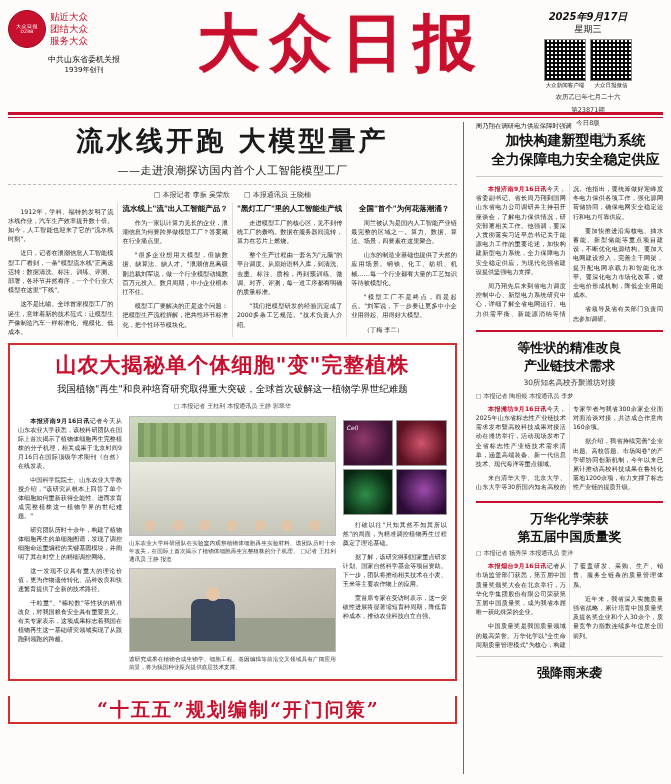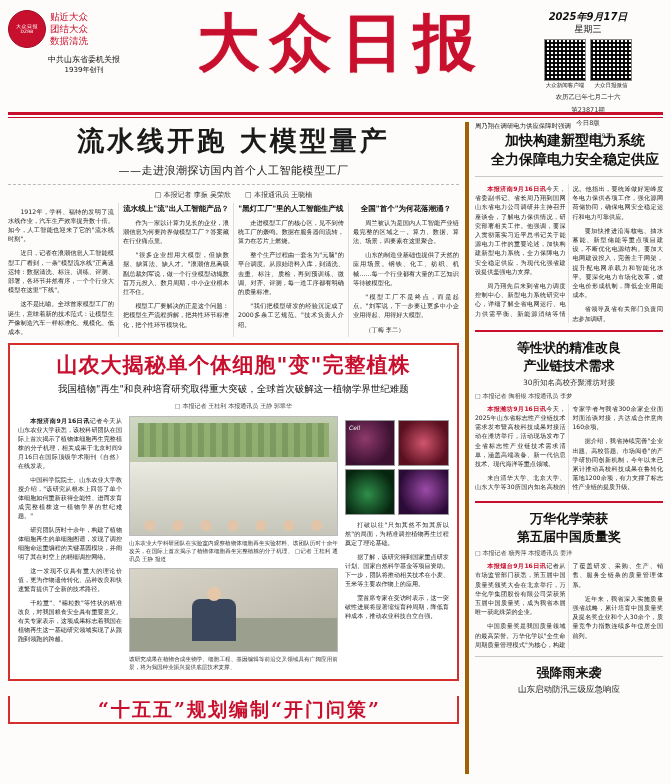--- a/index.html
+++ b/index.html
@@ -43,21 +43,21 @@
   .qr-row{display:flex;justify-content:center;gap:4px;margin-top:2px;}
   .qr-cap{font-size:5.5px;line-height:8px;text-align:center;width:42px;}
   .mh-meta{font-size:6.5px;line-height:9px;color:#333;margin-top:4px;}
 
   .rule-thick{height:3px;background:#c8102e;margin:2px 0 0;}
   .rule-thin{height:1px;background:#c8102e;margin:1.5px 0 0;}
 
   
   .content{display:flex;gap:6px;margin-top:4px;height:652px;}
   .col-main{width:458px;position:relative;}
-  .col-side{width:191px;border-left:4px solid #a16207;padding-left:6px;}
+  .col-side{width:191px;border-left:1px solid #a16207;padding-left:12px;}
 
   
   .headline{
     font-family:"DejaVu Serif","Liberation Serif",serif;
     font-size:27px;line-height:34px;font-weight:bold;text-align:center;
     letter-spacing:3px;margin-top:2px;
   }
   .subhead{font-size:11px;text-align:center;margin-top:5px;color:#222;letter-spacing:.5px;}
   .hr-dots{height:1px;border-top:1px dashed #bbb;margin:6px 0 4px;}
 
@@ -143,21 +143,21 @@
   <div class="masthead">
     <div class="mh-left">
       <div class="logo-row">
         <div class="logo-circle">
           <span class="lg1">大众日报</span>
           <span class="lg2">DZRB</span>
         </div>
         <div class="slogans">
           <div>贴近大众</div>
           <div>团结大众</div>
-          <div>数据清洗</div>
+          <div>服务大众</div>
         </div>
       </div>
       <div class="subline">中共山东省委机关报</div>
       <div class="subline2">1939年创刊</div>
     </div>
 
     <div class="mh-center">
       <div class="nameplate">大众日报</div>
     </div>
 
@@ -310,16 +310,15 @@
       <div class="side-title st1">第五届中国质量奖</div>
       <div class="side-meta">□ 本报记者  杨秀萍  本报通讯员  姜洋</div>
       <div class="side-body">
         <p><b class="lead-red">本报烟台9月16日讯</b><span>记者从市场监管部门获悉，第五届中国质量奖颁奖大会在北京举行，万华化学集团股份有限公司荣获第五届中国质量奖，成为我省本届唯一获此殊荣的企业。</span></p>
         <p>中国质量奖是我国质量领域的最高荣誉。万华化学以"全生命周期质量管理模式"为核心，构建了覆盖研发、采购、生产、销售、服务全链条的质量管理体系。</p>
         <p>近年来，我省深入实施质量强省战略，累计培育中国质量奖及提名奖企业和个人30余个，质量竞争力指数连续多年位居全国前列。</p>
       </div>
 
       <div class="sep"></div>
       <div class="side-title st1">强降雨来袭</div>
-      <div class="side-sub">山东启动防汛三级应急响应</div>
     </div>
   </div>
 </div>
 
 </body></html>

